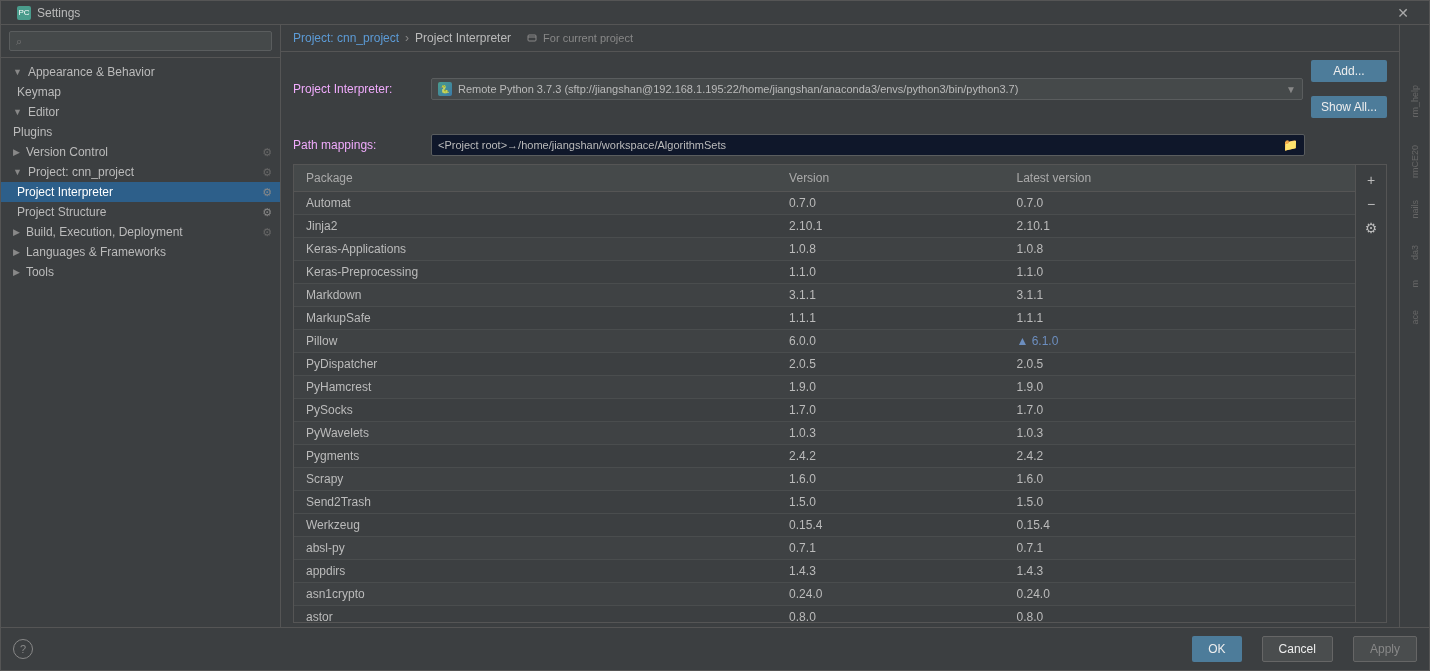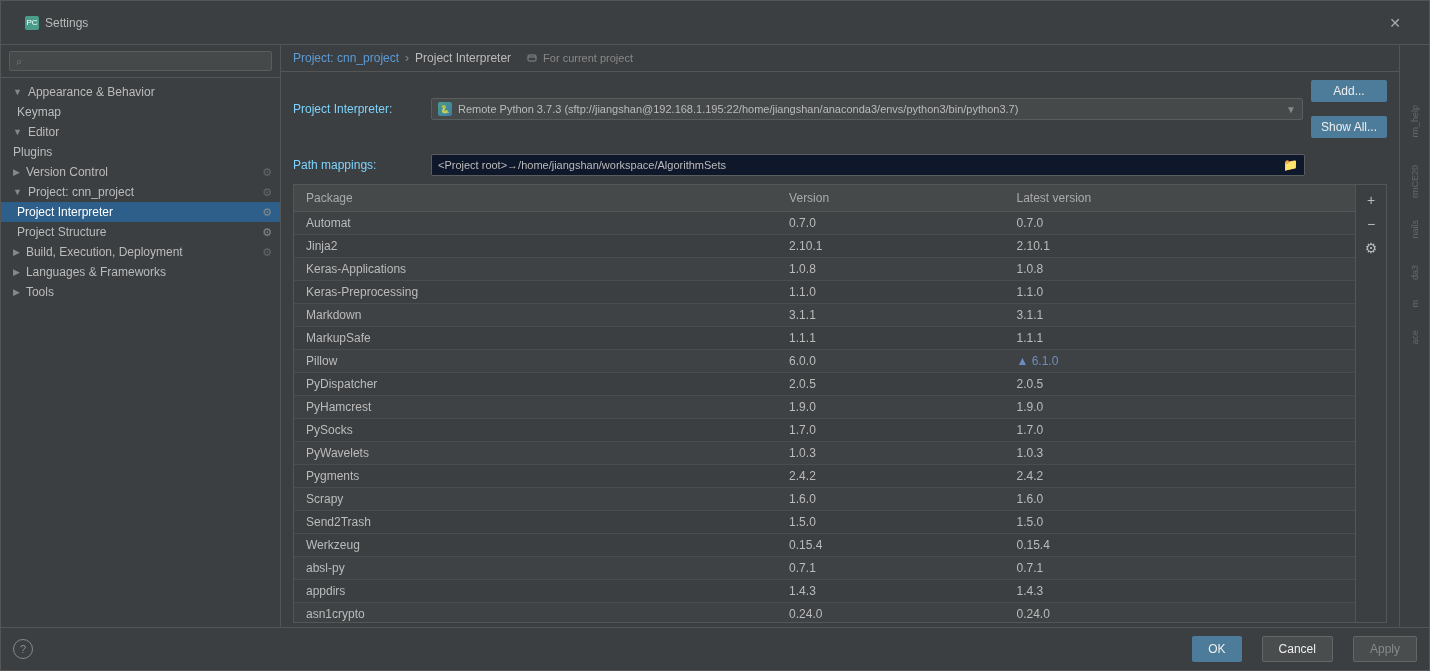--- a/index.html
+++ b/index.html
@@ -20,23 +20,23 @@
       flex-direction: column;
       background: #3c3f41;
       border: 1px solid #555;
     }
 
     .title-bar {
       background: #3c3f41;
       display: flex;
       align-items: center;
       justify-content: space-between;
-      padding: 4px 24px;
+      padding: 4px 16px;
       border-bottom: 1px solid #555;
-      height: 44px;
+      height: 24px;
       flex-shrink: 0;
     }
 
     .title-bar-left {
       display: flex;
       align-items: center;
       gap: 6px;
       color: #bbb;
       font-size: 12px;
     }
@@ -179,21 +179,21 @@
 
     .form-row {
       display: flex;
       align-items: center;
       padding: 8px 12px;
       gap: 8px;
       flex-shrink: 0;
     }
 
     .form-label {
-      color: #7dd3fc;
+      color: #f0abfc;
       font-size: 12px;
       min-width: 130px;
     }
 
     .interpreter-select {
       flex: 1;
       background: #45494a;
       border: 1px solid #5a5d5e;
       color: #bbb;
       padding: 3px 6px;

